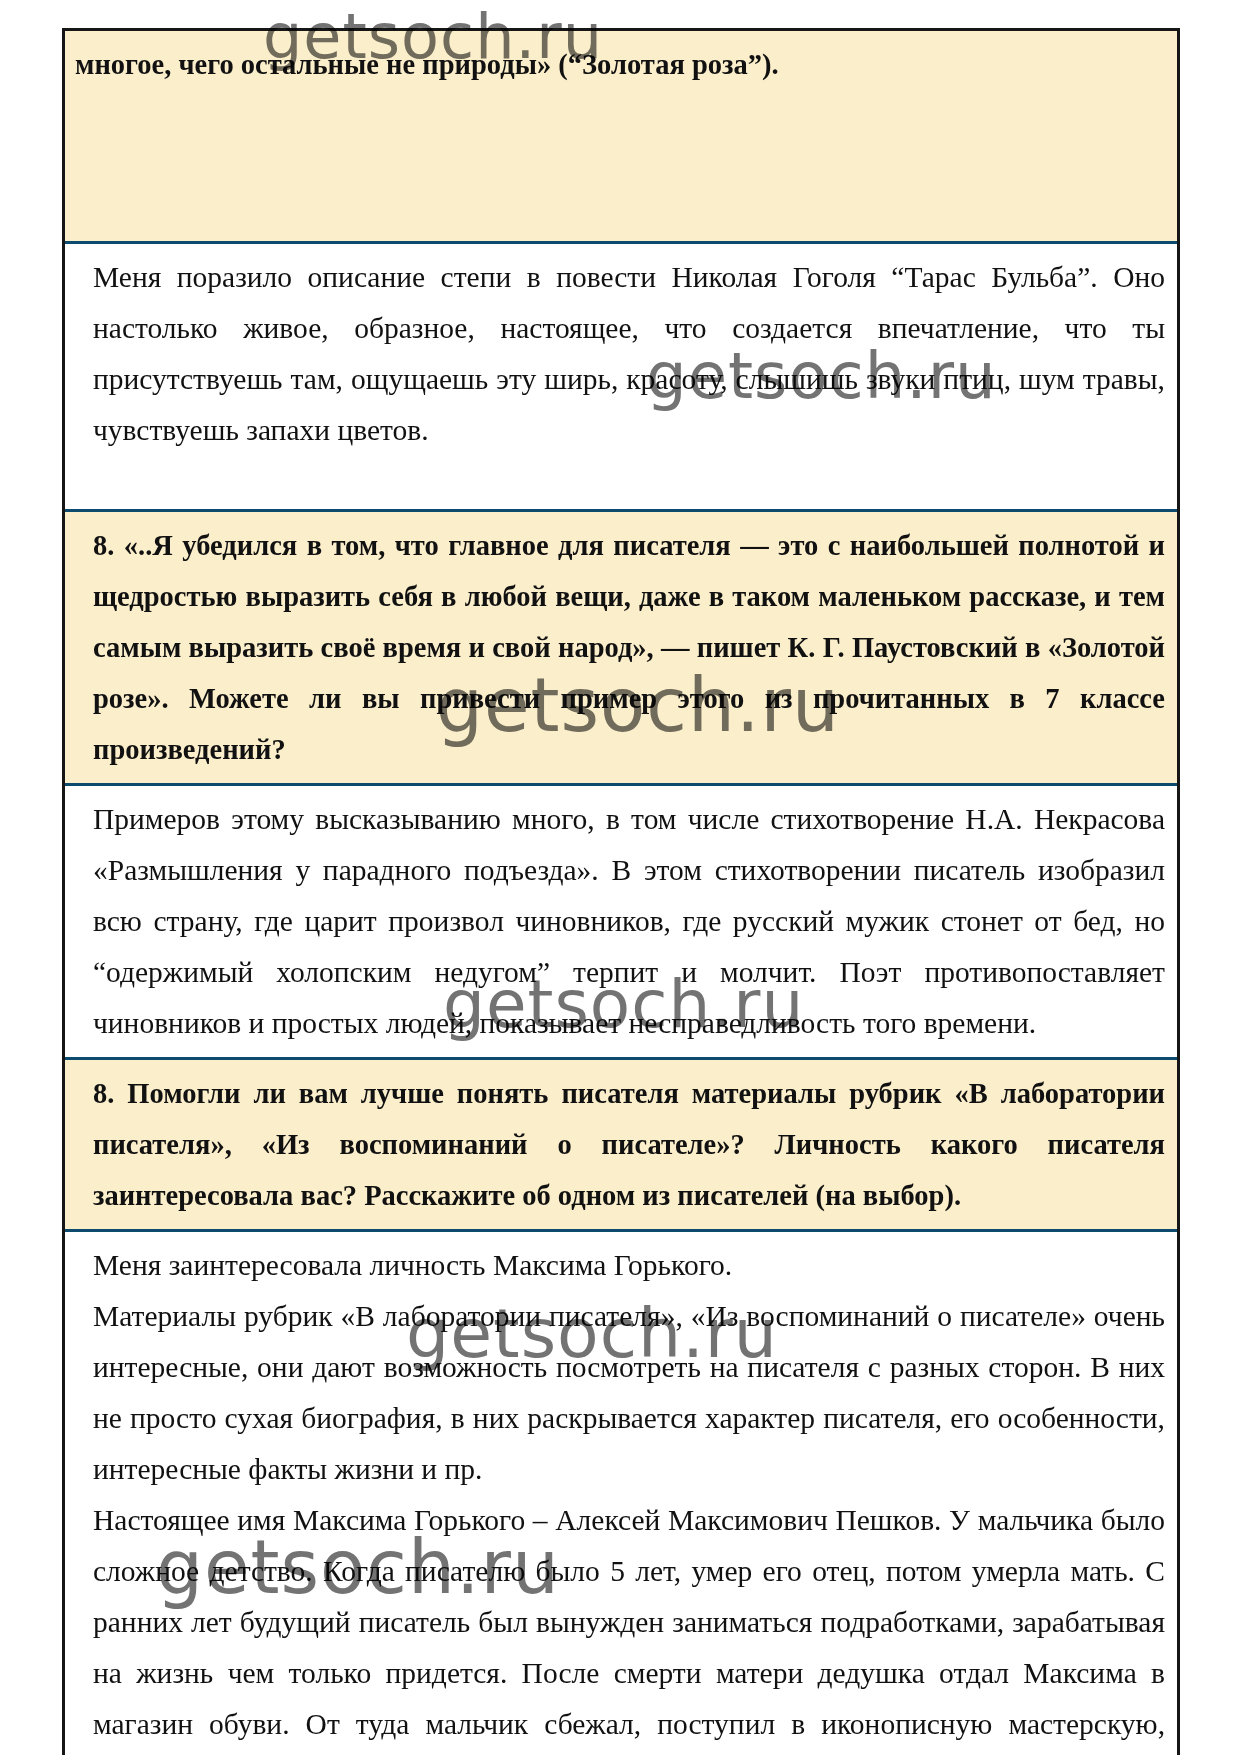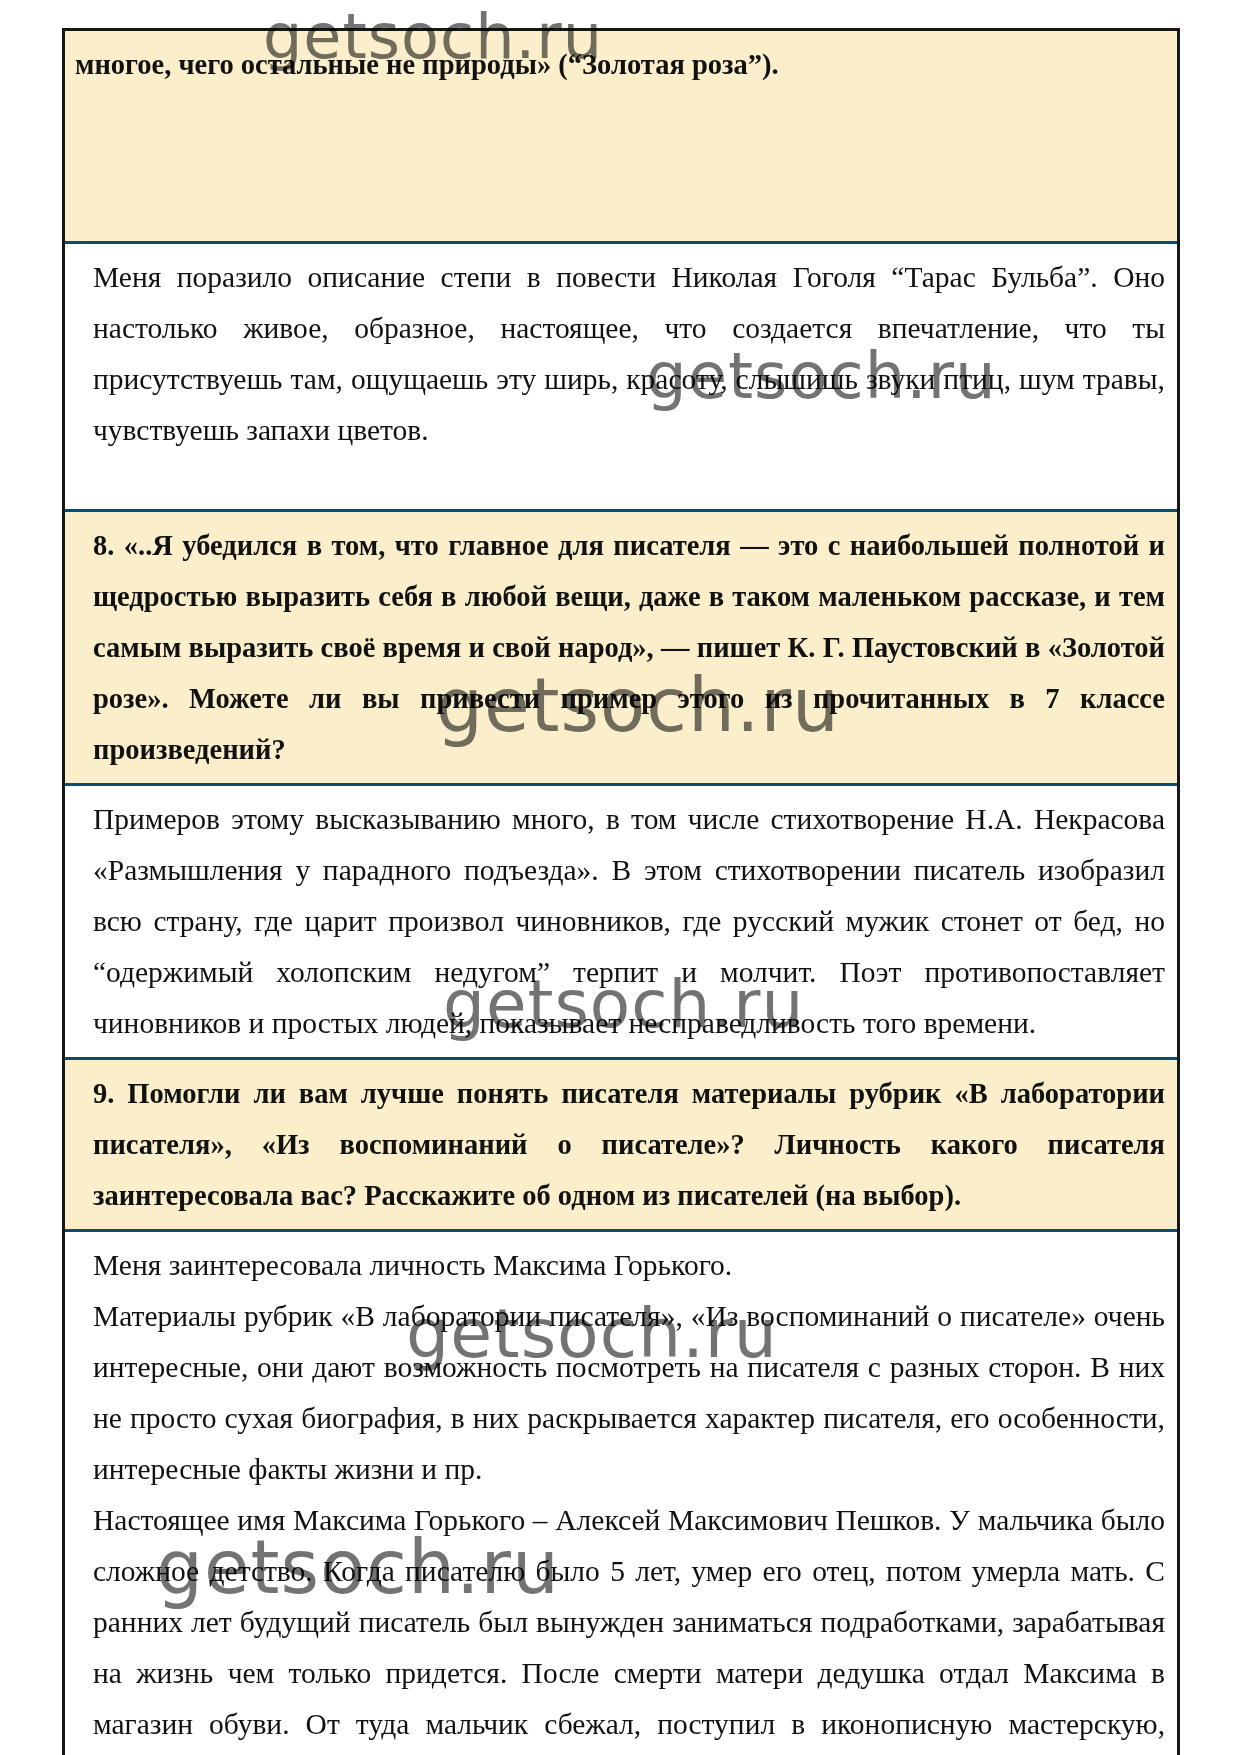--- a/index.html
+++ b/index.html
@@ -84,21 +84,21 @@
 
   <section class="q mh3">
     <p>8. «..Я убедился в том, что главное для писателя — это с наибольшей полнотой и щедростью выразить себя в любой вещи, даже в таком маленьком рассказе, и тем самым выразить своё время и свой народ», — пишет К. Г. Паустовский в «Золотой розе». Можете ли вы привести пример этого из прочитанных в 7 классе произведений?</p>
   </section>
 
   <section class="a mh4">
     <p>Примеров этому высказыванию много, в том числе стихотворение Н.А. Некрасова «Размышления у парадного подъезда». В этом стихотворении писатель изобразил всю страну, где царит произвол чиновников, где русский мужик стонет от бед, но “одержимый холопским недугом” терпит и молчит. Поэт противопоставляет чиновников и простых людей, показывает несправедливость того времени.</p>
   </section>
 
   <section class="q mh5">
-    <p>9. Помогли ли вам лучше понять писателя материалы рубрик «В лаборатории писателя», «Из воспоминаний о писателе»? Личность какого писателя заинтересовала вас? Расскажите об одном из писателей (на выбор).</p>
+    <p>8. Помогли ли вам лучше понять писателя материалы рубрик «В лаборатории писателя», «Из воспоминаний о писателе»? Личность какого писателя заинтересовала вас? Расскажите об одном из писателей (на выбор).</p>
   </section>
 
   <section class="a mh6">
     <p>Меня заинтересовала личность Максима Горького.</p>
     <p>Материалы рубрик «В лаборатории писателя», «Из воспоминаний о писателе» очень интересные, они дают возможность посмотреть на писателя с разных сторон. В них не просто сухая биография, в них раскрывается характер писателя, его особенности, интересные факты жизни и пр.</p>
     <p>Настоящее имя Максима Горького – Алексей Максимович Пешков. У мальчика было сложное детство. Когда писателю было 5 лет,  умер его отец,  потом умерла мать. С ранних лет будущий писатель был вынужден заниматься подработками, зарабатывая на жизнь чем только придется. После смерти матери дедушка отдал Максима в магазин обуви. От туда мальчик сбежал, поступил в иконописную мастерскую, потом на</p>
   </section>
 
 </div>
 

